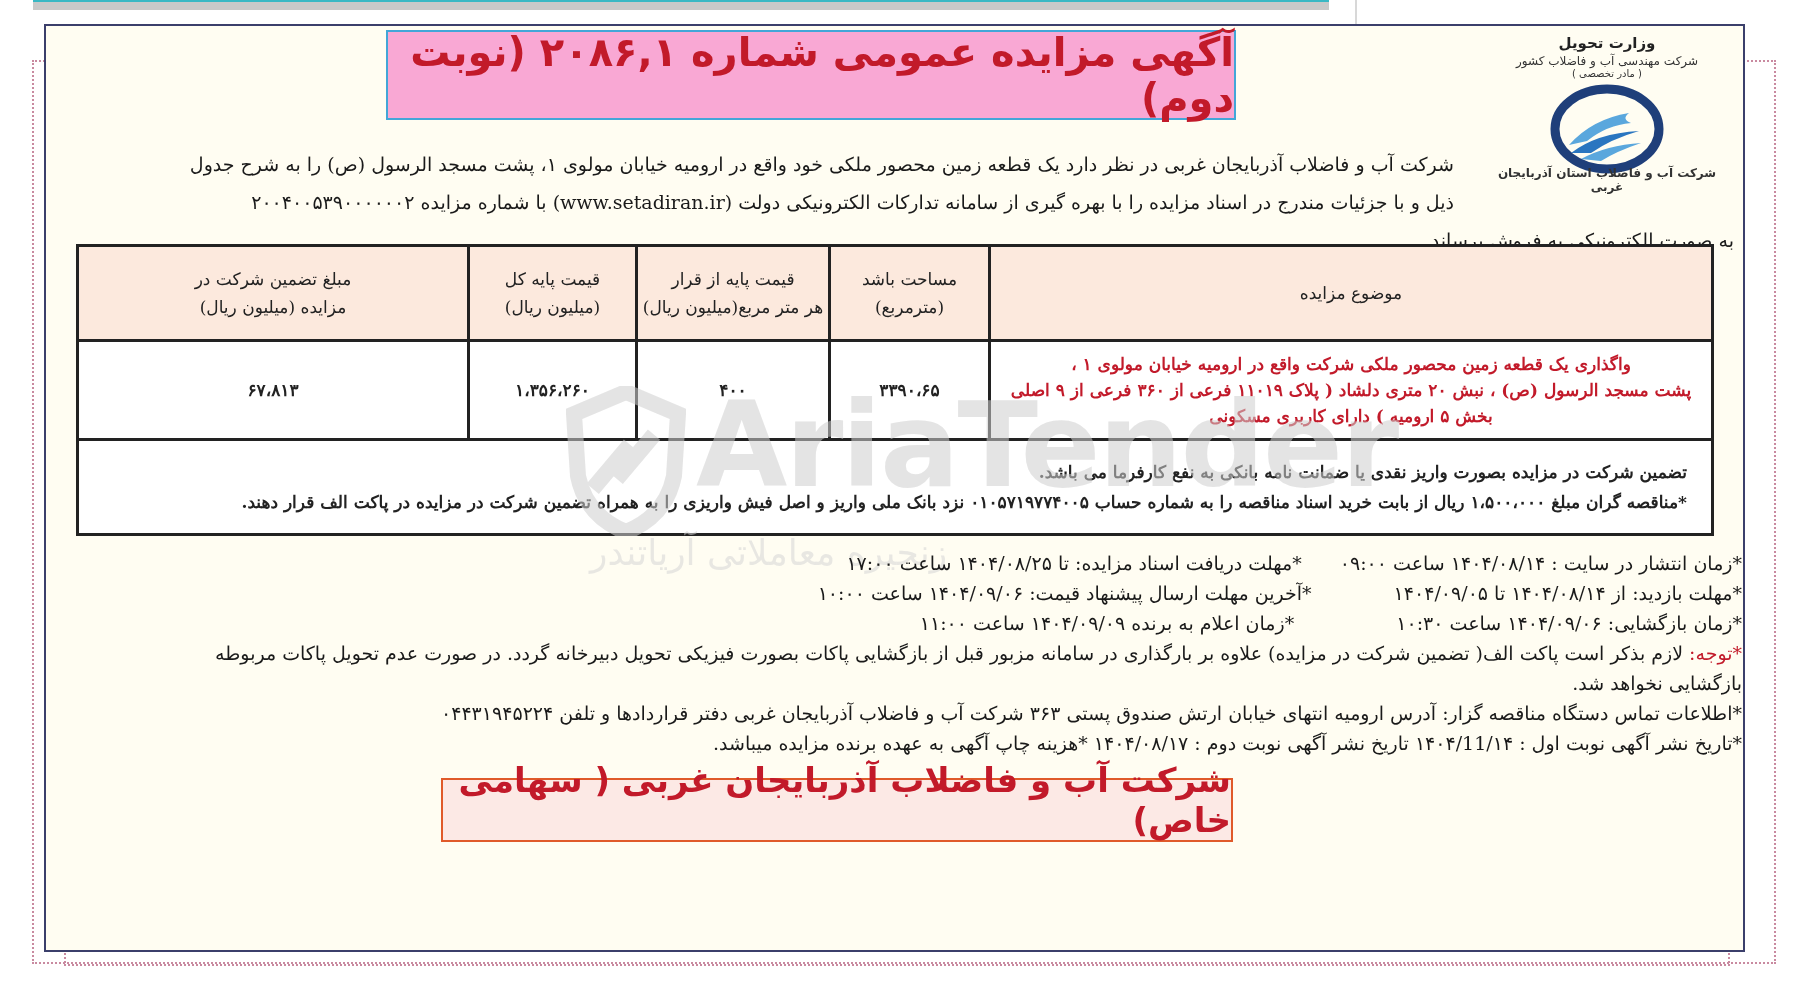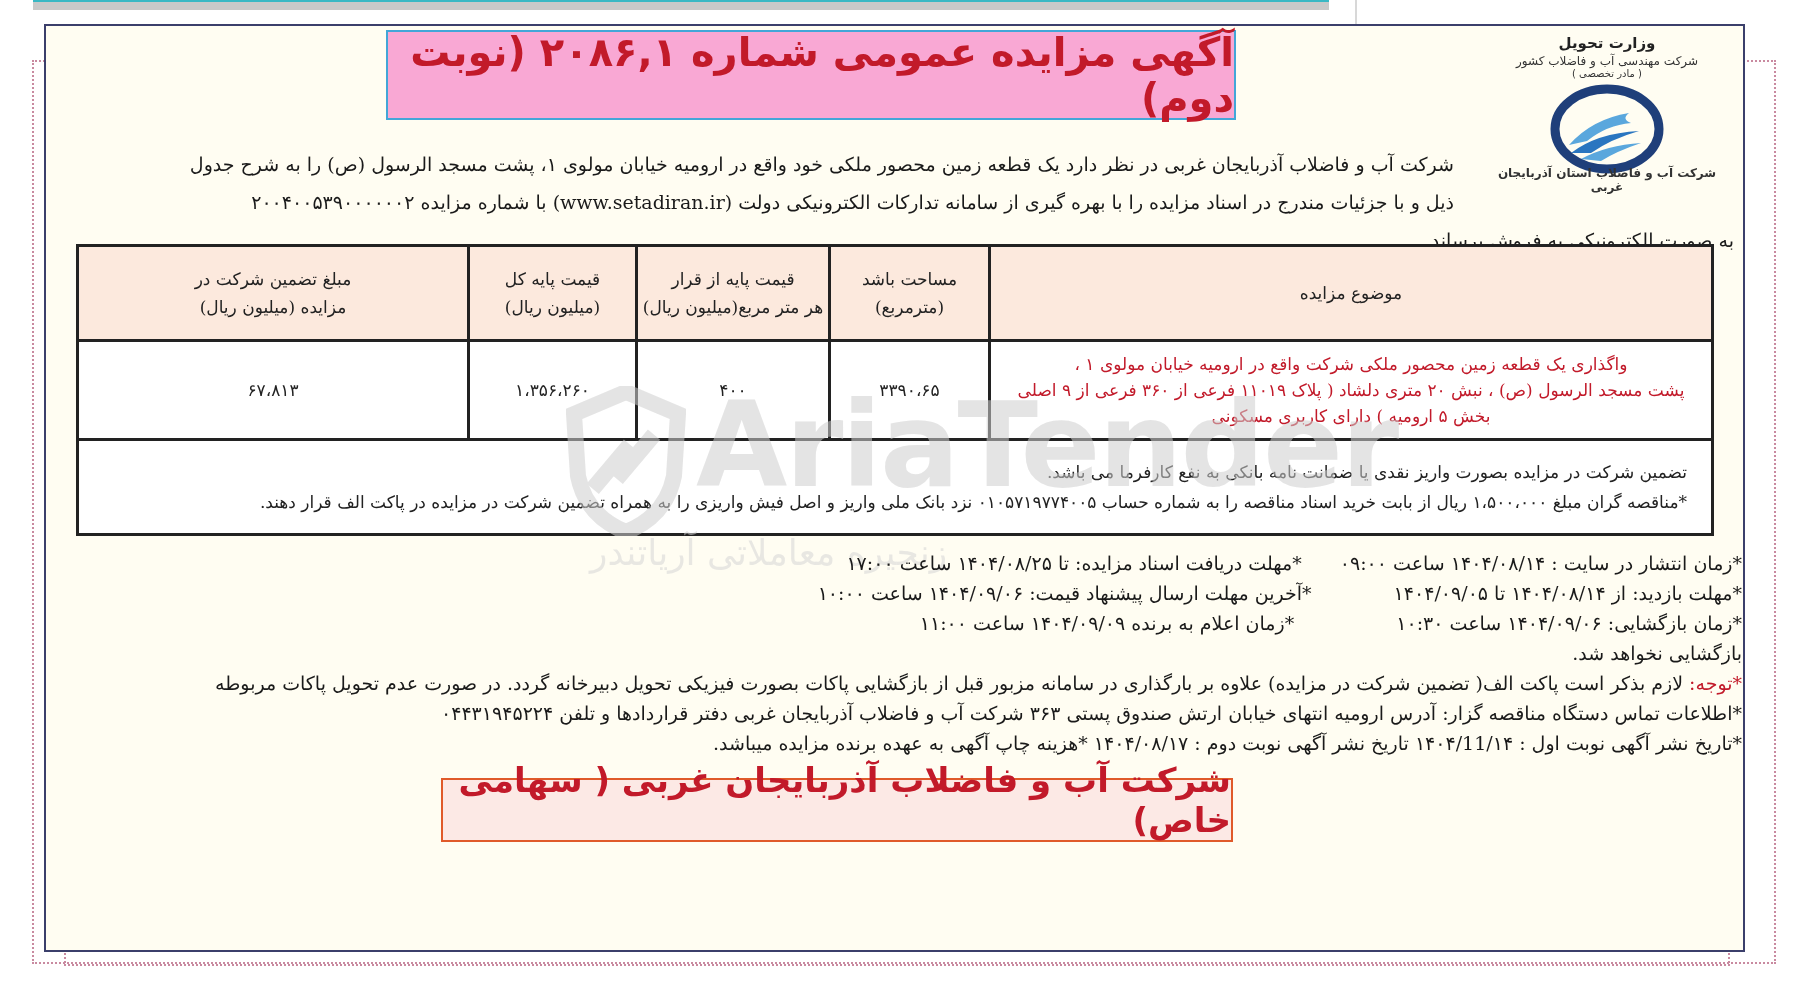--- a/index.html
+++ b/index.html
@@ -32,21 +32,21 @@
     font-family:"DejaVu Serif", serif; font-size:19px; line-height:30px; color:#1a1a1a;
   }
   .intro p { margin:8px; }
   .intro .p1 { padding-right:280px; padding-left:0; }
   table.auction {
     position:absolute; left:30px; top:218px; width:1638px; border-collapse:collapse; direction:rtl;
     font-family:"DejaVu Serif", serif;
   }
   table.auction th, table.auction td { border:3px solid #222; text-align:center; vertical-align:middle; }
   table.auction thead th { background:#fce9dd; font-weight:normal; font-size:17px; line-height:28px; height:90px; color:#222; }
-  table.auction tbody td { background:#ffffff; font-size:17px; height:88px; color:#222; }
+  table.auction tbody td { background:#ffffff; font-size:17px; height:88px; color:#222;font-weight:bold; }
   table.auction td.subject { color:#c21a2a; font-size:17px; line-height:26px; text-align:center; padding:4px 18px; }
   table.auction td.notes { text-align:right; padding:10px 24px; font-size:17px; line-height:30px; height:72px; background:#fff; }
   .watermark { position:absolute; left:520px; top:360px; width:700px; height:160px; pointer-events:none; opacity:0.55; }
   .watermark .big { font-family:"DejaVu Sans", sans-serif; font-weight:bold; font-size:118px; color:#cfcfcf; position:absolute; left:130px; top:-10px; letter-spacing:-2px; }
   .watermark .small { font-family:"DejaVu Sans", sans-serif; font-size:36px; color:#d6d6d6; position:absolute; left:24px; top:118px; direction:rtl; letter-spacing:14px;margin-top:28px; }
   .details {
     position:absolute; left:6px; top:522px; width:1690px; direction:rtl; text-align:right;
     font-family:"DejaVu Serif", serif; font-size:19px; line-height:30px; color:#1a1a1a;
   }
   .details .row { white-space:nowrap; }
@@ -156,25 +156,25 @@
     <div class="row">
       <span>*مهلت بازدید: از ۱۴۰۴/۰۸/۱۴ تا ۱۴۰۴/۰۹/۰۵</span>
       <span class="gap" style="width:70px"></span>
       <span>*آخرین مهلت ارسال پیشنهاد قیمت: ۱۴۰۴/۰۹/۰۶ ساعت ۱۰:۰۰</span>
     </div>
     <div class="row">
       <span>*زمان بازگشایی: ۱۴۰۴/۰۹/۰۶ ساعت ۱۰:۳۰</span>
       <span class="gap" style="width:90px"></span>
       <span>*زمان اعلام به برنده ۱۴۰۴/۰۹/۰۹ ساعت ۱۱:۰۰</span>
     </div>
-    <div>بازگشایی نخواهد شد.</div>
     <div>
       <span class="warn-label">*توجه:</span>
       <span>لازم بذکر است پاکت الف( تضمین شرکت در مزایده) علاوه بر بارگذاری در سامانه مزبور قبل از بازگشایی پاکات بصورت فیزیکی تحویل دبیرخانه گردد. در صورت عدم تحویل پاکات مربوطه</span>
     </div>
+    <div>بازگشایی نخواهد شد.</div>
     <div class="row">*اطلاعات تماس دستگاه مناقصه گزار: آدرس ارومیه انتهای خیابان ارتش صندوق پستی ۳۶۳ شرکت آب و فاضلاب آذربایجان غربی دفتر قراردادها و تلفن ۰۴۴۳۱۹۴۵۲۲۴</div>
     <div class="row">*تاریخ نشر آگهی نوبت اول : ۱۴۰۴/11/۱۴ تاریخ نشر آگهی نوبت دوم : ۱۴۰۴/۰۸/۱۷ *هزینه چاپ آگهی به عهده برنده مزایده میباشد.</div>
   </div>
 
   <div class="footer-box">
     <span>شرکت آب و فاضلاب آذربایجان غربی ( سهامی خاص)</span>
   </div>
 </div>
 
 </body></html>

